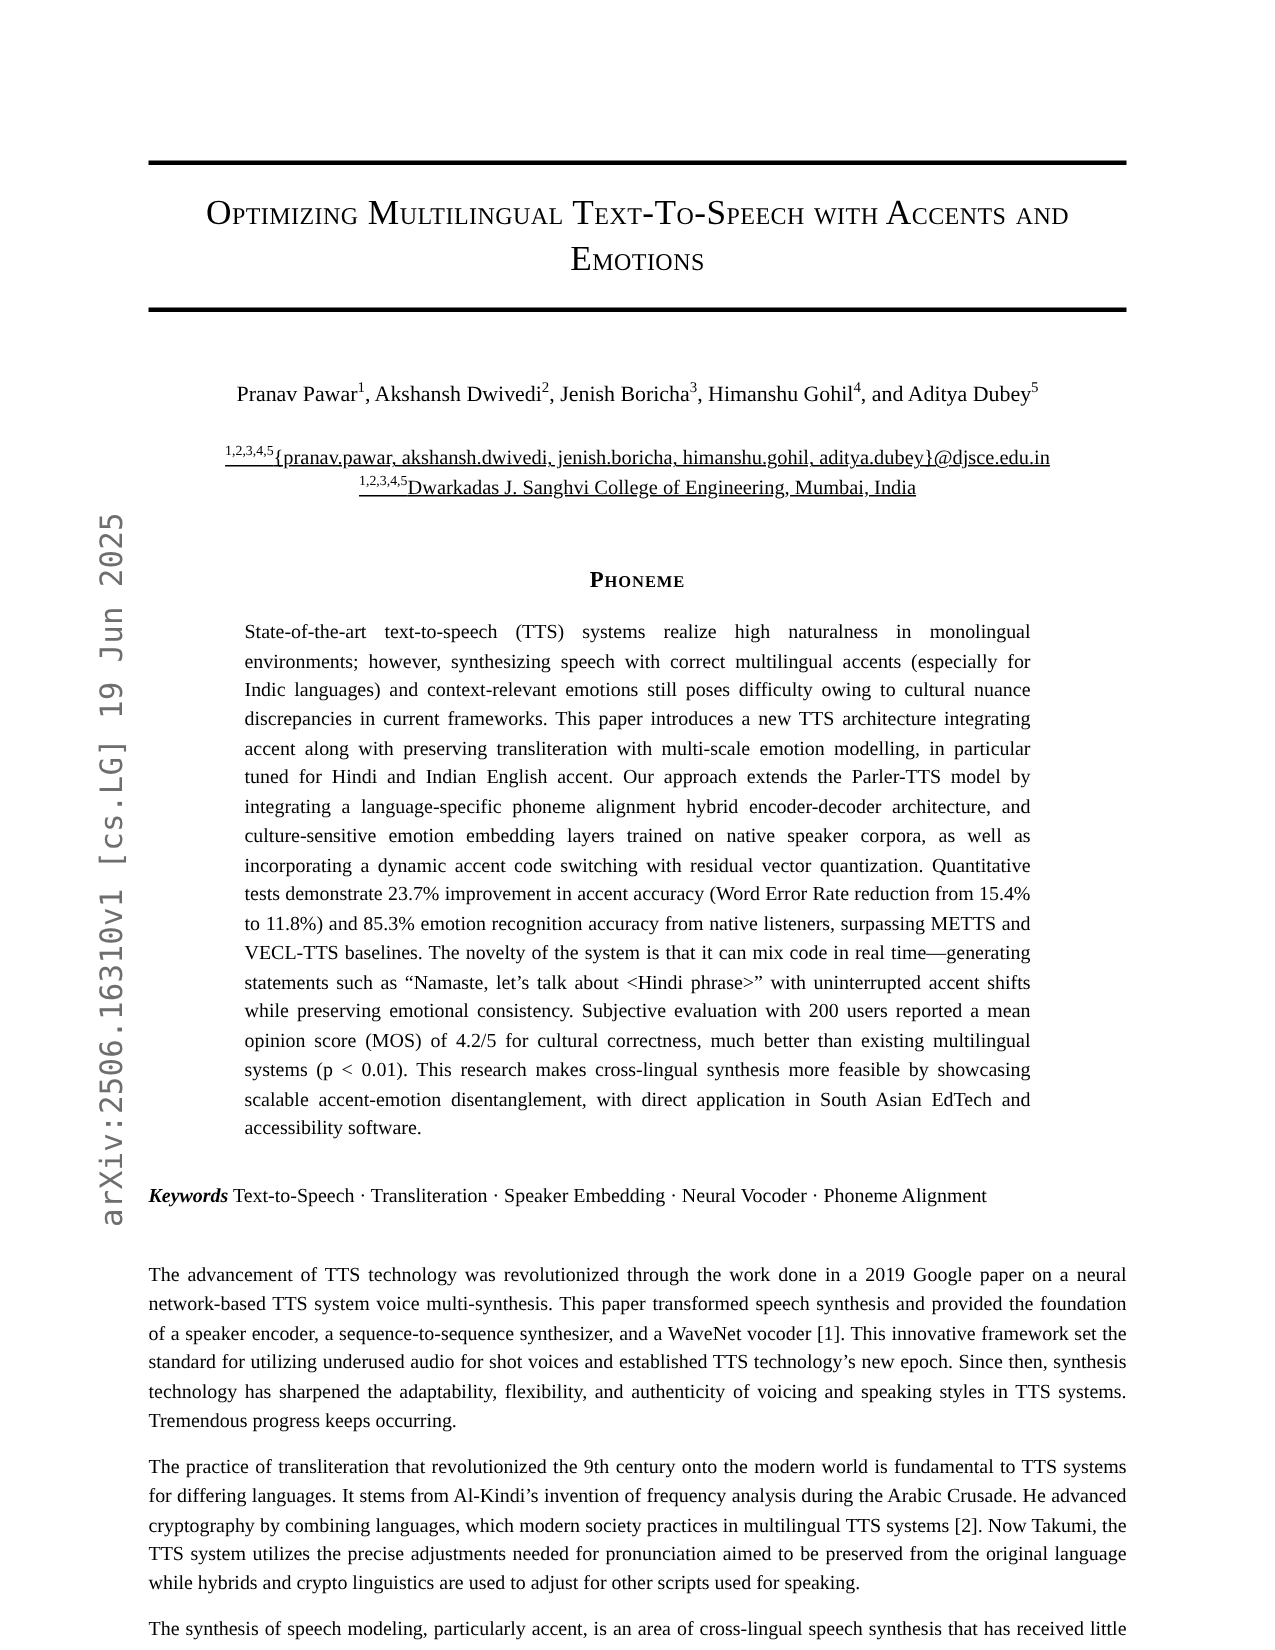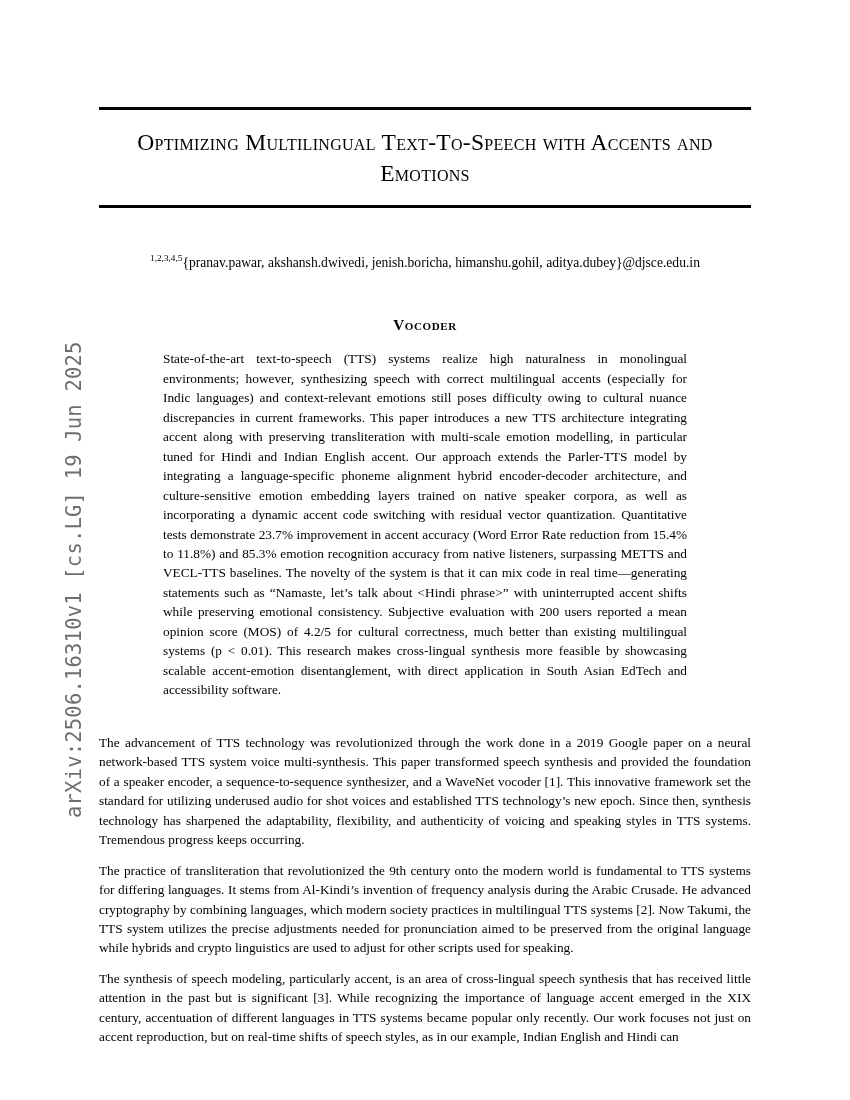--- a/index.html
+++ b/index.html
@@ -70,20 +70,21 @@
     text-align: center;
   }
   #author-line {
     font-size: 14.6px;
     line-height: 1.4;
   }
   #affiliation-block {
     margin-top: 22px;
     font-size: 13.6px;
     line-height: 1.42;
+    text-decoration: underline;
   }
   sup {
     font-size: 0.68em;
     vertical-align: super;
     line-height: 0;
   }
 
   
   #abstract-section {
     margin: 44px 49px 0 49px;
@@ -146,30 +147,36 @@
 
 <div id="page">
 
   <div id="title-block">
     <div class="rule"></div>
     <h1 id="paper-title">Optimizing Multilingual Text-To-Speech with Accents and Emotions</h1>
     <div class="rule"></div>
   </div>
 
   <div id="authors-block">
+    <div id="author-line">Pranav Pawar<sup>1</sup>, Akshansh Dwivedi<sup>2</sup>, Jenish Boricha<sup>3</sup>, Himanshu Gohil<sup>4</sup>, and Aditya Dubey<sup>5</sup></div>
     <div id="affiliation-block">
       <div><sup>1,2,3,4,5</sup>{pranav.pawar, akshansh.dwivedi, jenish.boricha, himanshu.gohil, aditya.dubey}@djsce.edu.in</div>
+      <div><sup>1,2,3,4,5</sup>Dwarkadas J. Sanghvi College of Engineering, Mumbai, India</div>
     </div>
   </div>
 
   <div id="abstract-section">
-    <h2 id="abstract-heading">Vocoder</h2>
+    <h2 id="abstract-heading">Phoneme</h2>
     <p id="abstract-text">State-of-the-art text-to-speech (TTS) systems realize high naturalness in monolingual environments; however, synthesizing speech with correct multilingual accents (especially for Indic languages) and context-relevant emotions still poses difficulty owing to cultural nuance discrepancies in current frameworks. This paper introduces a new TTS architecture integrating accent along with preserving transliteration with multi-scale emotion modelling, in particular tuned for Hindi and Indian English accent. Our approach extends the Parler-TTS model by integrating a language-specific phoneme alignment hybrid encoder-decoder architecture, and culture-sensitive emotion embedding layers trained on native speaker corpora, as well as incorporating a dynamic accent code switching with residual vector quantization. Quantitative tests demonstrate 23.7% improvement in accent accuracy (Word Error Rate reduction from 15.4% to 11.8%) and 85.3% emotion recognition accuracy from native listeners, surpassing METTS and VECL-TTS baselines. The novelty of the system is that it can mix code in real time—generating statements such as “Namaste, let’s talk about &lt;Hindi phrase&gt;” with uninterrupted accent shifts while preserving emotional consistency. Subjective evaluation with 200 users reported a mean opinion score (MOS) of 4.2/5 for cultural correctness, much better than existing multilingual systems (p &lt; 0.01). This research makes cross-lingual synthesis more feasible by showcasing scalable accent-emotion disentanglement, with direct application in South Asian EdTech and accessibility software.</p>
   </div>
 
+  <p id="keywords-line">
+    <span id="keywords-label">Keywords</span>
+    <span>Text-to-Speech · Transliteration · Speaker Embedding · Neural Vocoder · Phoneme Alignment</span>
+  </p>
 
   <div id="section-intro">
     <p class="body-par">The advancement of TTS technology was revolutionized through the work done in a 2019 Google paper on a neural network-based TTS system voice multi-synthesis. This paper transformed speech synthesis and provided the foundation of a speaker encoder, a sequence-to-sequence synthesizer, and a WaveNet vocoder [1]. This innovative framework set the standard for utilizing underused audio for shot voices and established TTS technology’s new epoch. Since then, synthesis technology has sharpened the adaptability, flexibility, and authenticity of voicing and speaking styles in TTS systems. Tremendous progress keeps occurring.</p>
     <p class="body-par">The practice of transliteration that revolutionized the 9th century onto the modern world is fundamental to TTS systems for differing languages. It stems from Al-Kindi’s invention of frequency analysis during the Arabic Crusade. He advanced cryptography by combining languages, which modern society practices in multilingual TTS systems [2]. Now Takumi, the TTS system utilizes the precise adjustments needed for pronunciation aimed to be preserved from the original language while hybrids and crypto linguistics are used to adjust for other scripts used for speaking.</p>
     <p class="body-par">The synthesis of speech modeling, particularly accent, is an area of cross-lingual speech synthesis that has received little attention in the past but is significant [3]. While recognizing the importance of language accent emerged in the XIX century, accentuation of different languages in TTS systems became popular only recently. Our work focuses not just on accent reproduction, but on real-time shifts of speech styles, as in our example, Indian English and Hindi can</p>
   </div>
 
 </div>
 
 </body></html>

